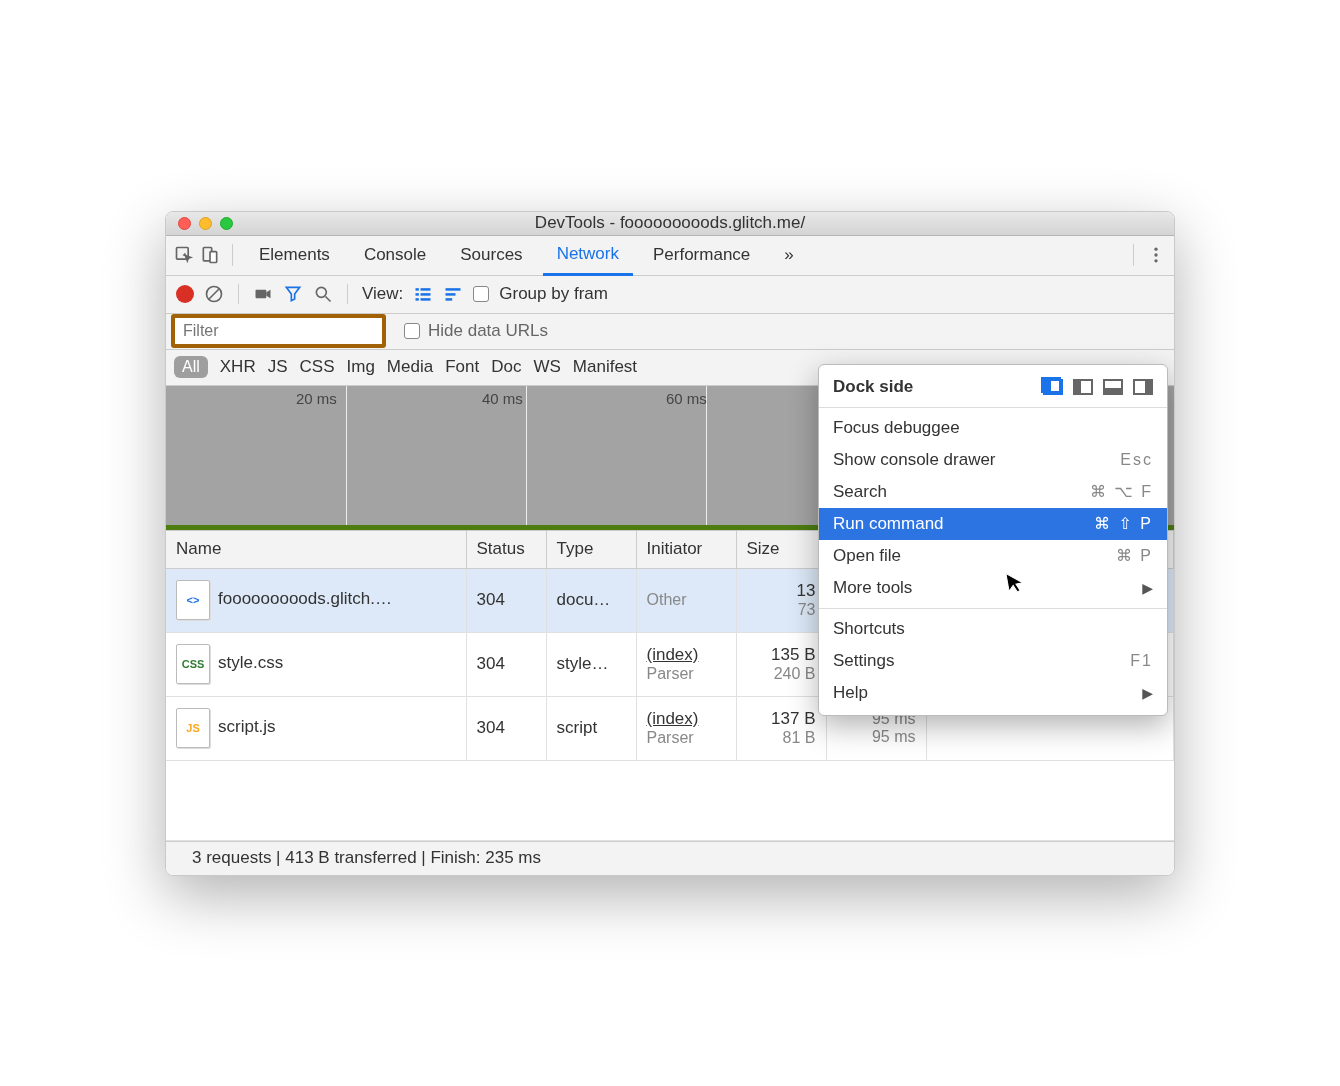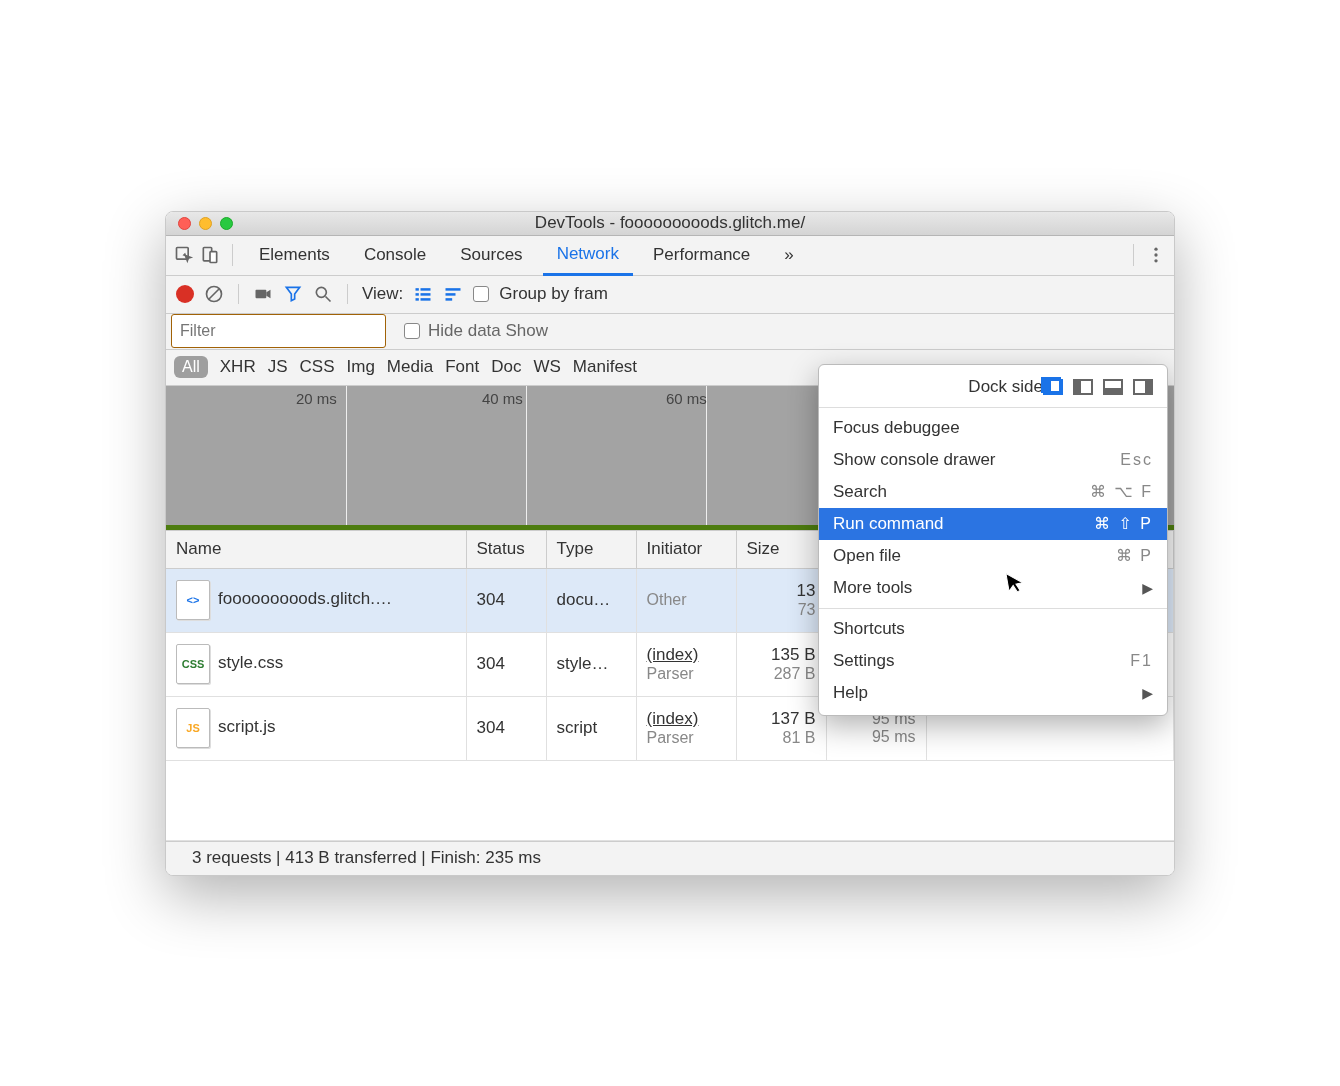--- a/index.html
+++ b/index.html
@@ -74,21 +74,21 @@
   .filter-row {
     height: 36px;
     background: #f3f3f3;
     border-bottom: 1px solid #ccc;
     display: flex;
     align-items: center;
     font-size: 17px;
     color: #666;
   }
   .filter-input {
-    height: 34px; border: 1px solid #a16207; border-radius: 3px; padding: 0 8px;
+    height: 34px; border: 4px solid #a16207; border-radius: 3px; padding: 0 8px;
     font-size: 16px; color: #888; width: 215px; margin-left: 5px; background: #fff;
   }
   
   .type-row {
     height: 36px; background: #f3f3f3; border-bottom: 1px solid #ccc;
     display: flex; align-items: center; gap: 12px; padding: 0 8px;
     font-size: 17px; color: #333;
   }
   .pill {
     background: #9e9e9e; color: #fff; padding: 2px 8px; border-radius: 6px;
@@ -136,21 +136,21 @@
   }
 
   
   .menu {
     position: absolute; top: 152px; right: 6px; width: 350px;
     background: #fff; border: 1px solid #bbb; border-radius: 6px;
     box-shadow: 0 10px 30px rgba(0,0,0,0.3);
     z-index: 100; font-size: 17px; padding: 6px 0;
   }
   .menu .section-label {
-    padding: 6px 14px; color: #333; display: flex; align-items: center; justify-content: flex-end;
+    padding: 6px 14px; color: #333; display: flex; align-items: center; justify-content: space-between; font-weight: bold;
   }
   .dock-icons { display: flex; gap: 10px; }
   .dock-icon { width: 20px; height: 16px; border: 2px solid #666; position: relative; }
   .dock-icon.active { border-color: #1a73e8; }
   .dock-icon.left::before { content:''; position:absolute; left:0; top:0; bottom:0; width:6px; background:#666; }
   .dock-icon.active.left::before { background:#1a73e8; }
   .dock-icon.bottom::before { content:''; position:absolute; left:0; right:0; bottom:0; height:5px; background:#666; }
   .dock-icon.right::before { content:''; position:absolute; right:0; top:0; bottom:0; width:6px; background:#666; }
   .menu hr { border: none; border-top: 1px solid #ddd; margin: 4px 0; }
   .menu-item {
@@ -266,21 +266,21 @@
     </span>
     <span class="checkbox"></span>
     <span>Group by fram</span>
   </div>
 
   <div class="filter-row">
     <input class="filter-input" placeholder="Filter" style="">
     <span style="width:18px"></span>
     <span class="checkbox"></span>
     <span style="width:8px"></span>
-    <span>Hide data Show</span>
+    <span>Hide data URLs</span>
   </div>
 
   <div class="type-row">
     <span class="pill">All</span>
     <span>XHR</span>
     <span>JS</span>
     <span>CSS</span>
     <span>Img</span>
     <span>Media</span>
     <span>Font</span>
@@ -340,21 +340,21 @@
         <tr>
     <td><span class="file-icon css">CSS</span>style.css</td>
     <td>304</td>
     <td>style…</td>
     <td>
             <div class="underline">(index)</div>
             <div class="sub">Parser</div>
           </td>
     <td class="right">
             <div>135 B</div>
-            <div class="sub">287 B</div>
+            <div class="sub">240 B</div>
           </td>
     <td class="right">
             <div class="sub">85 ms</div>
             <div class="sub">88 ms</div>
           </td>
     <td>
             <div style="position:relative; height:100%; width:100%;"><span class="waterfall-bar" style="margin-left:78%; width:22%;"></span></div>
           </td>
         </tr>
         <tr>

